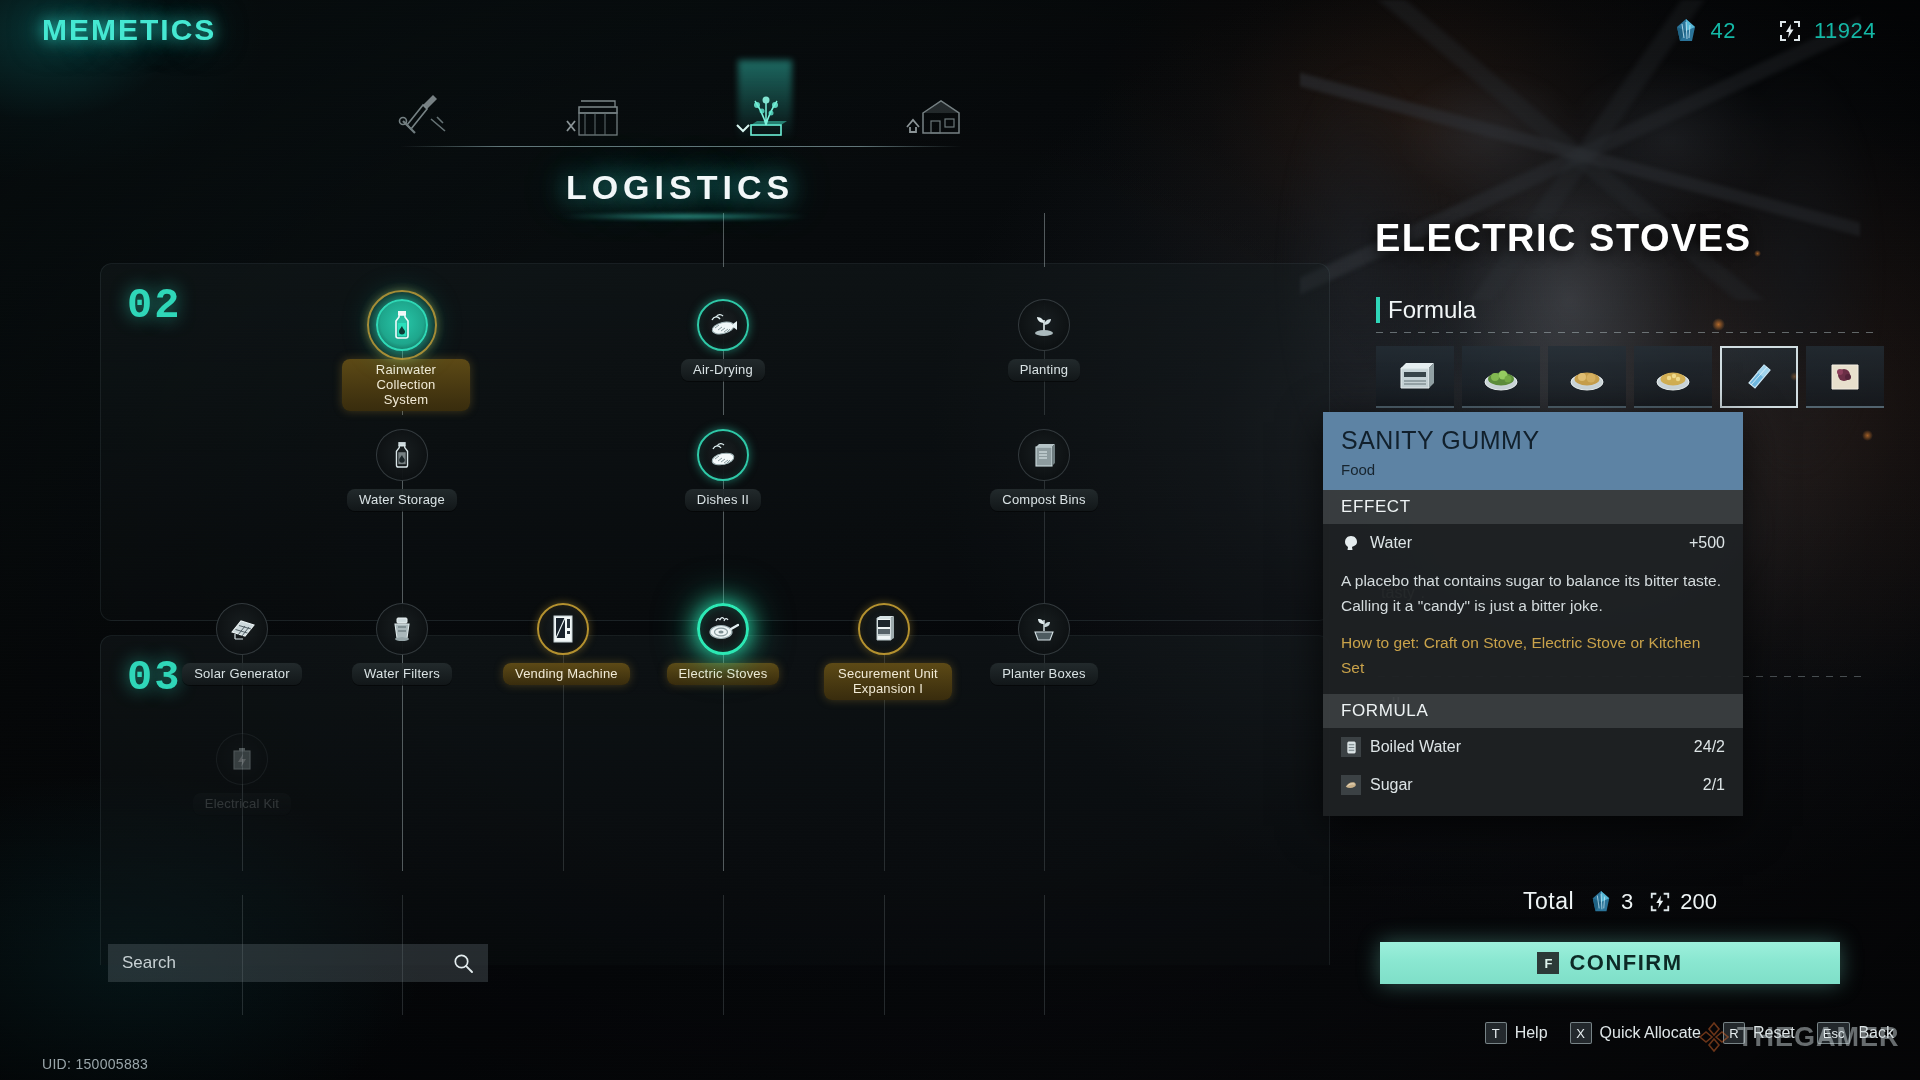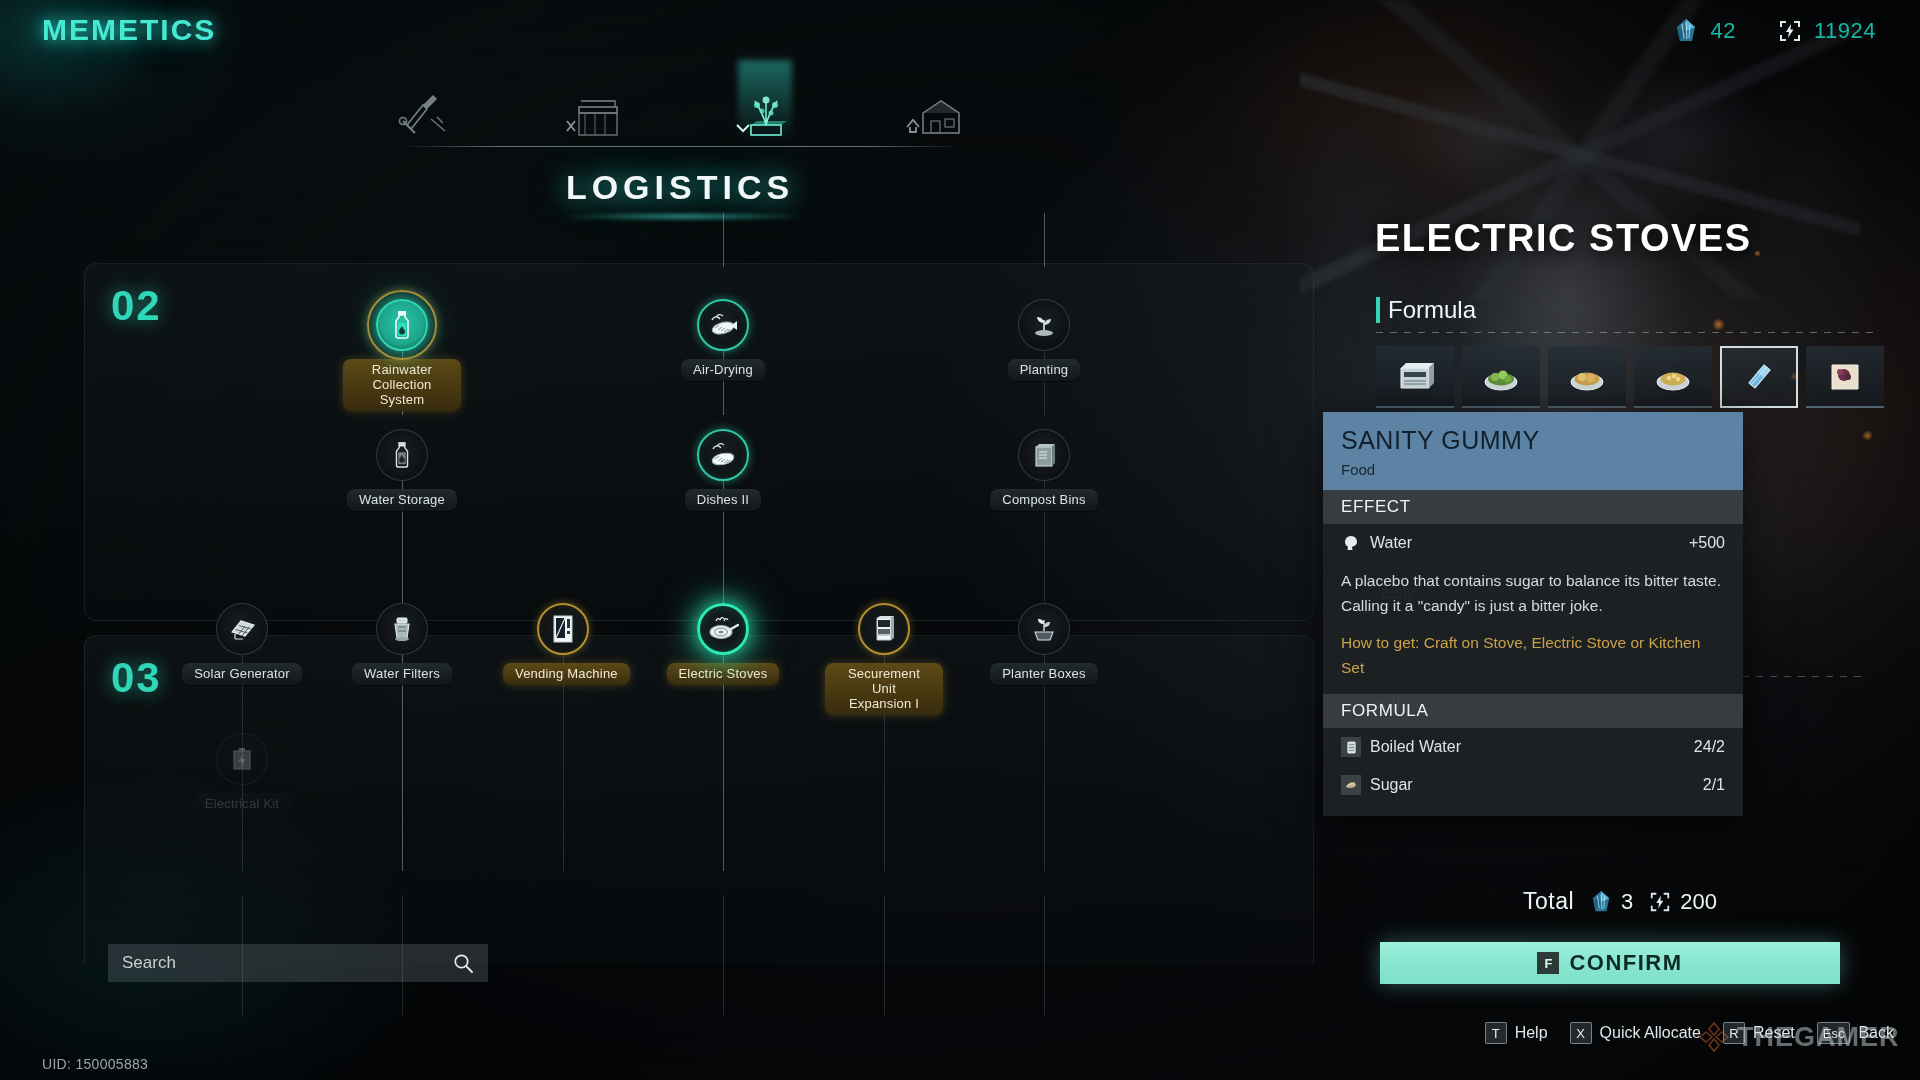--- a/index.html
+++ b/index.html
@@ -98,24 +98,25 @@
   }
   .title-glow {
     position:absolute; top:214px; left:560px; width:250px; height:5px;
     background:radial-gradient(ellipse at center, rgba(80,245,225,0.95), rgba(60,220,210,0) 72%);
     filter:blur(2px); z-index:19;
   }
 
   
   #tree { position:absolute; top:255px; left:0; width:1360px; height:700px; z-index:15; }
   .tier {
-    position:absolute; left:84px; width:1230px;
+    position:absolute; left:100px; width:1230px;
     border:1px solid rgba(150,175,180,0.11);
     border-radius:12px;
     background:linear-gradient(180deg, rgba(24,32,34,0.40), rgba(14,19,21,0.28));
+    font-family:Liberation Mono, monospace;
   }
   .tier-2 { top:8px;  height:358px; }
   .tier-3 { top:380px; height:330px; border-bottom:none;
             border-radius:12px 12px 0 0; }
   .tier-num {
     position:absolute; left:26px; top:18px;
     font-size:42px; font-weight:bold; letter-spacing:2px; color:#2fd6b8;
     text-shadow:0 0 18px rgba(45,215,185,0.65);
   }
 
@@ -160,21 +161,21 @@
   }
 
   .nlabel {
     margin-top:8px; display:inline-block; padding:3px 12px 4px;
     font-size:13px; line-height:15px; color:#d9e2e4; letter-spacing:0.2px;
     border-radius:8px;
     background:linear-gradient(180deg, rgba(36,44,46,0.92), rgba(18,23,25,0.92));
     box-shadow:0 1px 0 rgba(0,0,0,0.5);
     white-space:nowrap;
   }
-  .nlabel.two { white-space:normal; width:118px;text-align:center; }
+  .nlabel.two { white-space:normal; width:128px;text-align:center; }
   .nlabel.gold {
     background:linear-gradient(180deg, rgba(96,76,22,0.96), rgba(58,45,13,0.96));
     color:#f1ead6;
     box-shadow:0 0 10px rgba(170,135,45,0.35);
   }
   .node.fade { opacity:0.34; }
   .node.fade .nlabel { opacity:0.55; }
 
   
   #searchbar {

